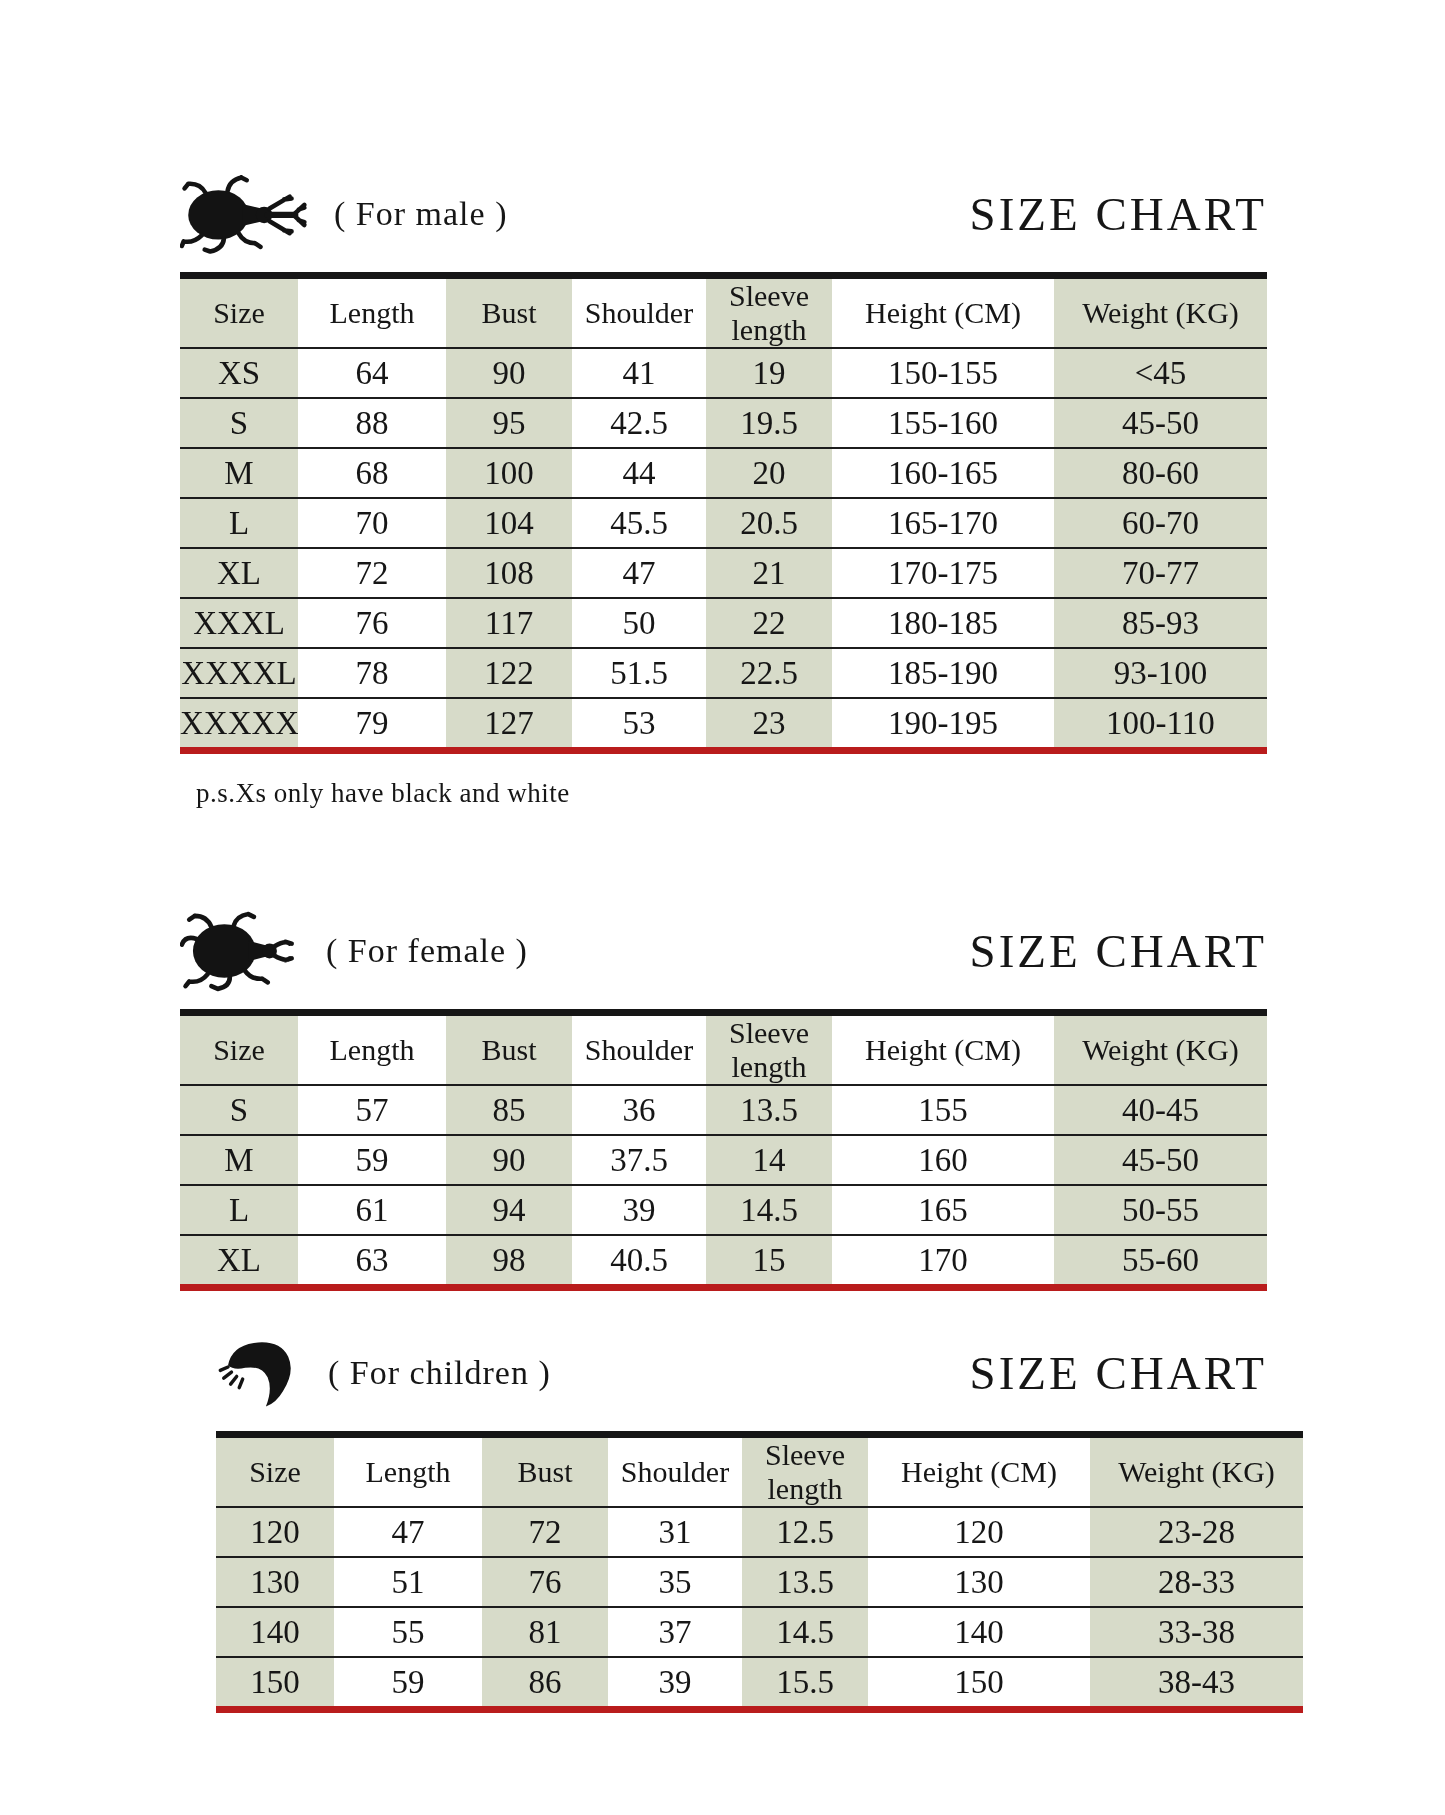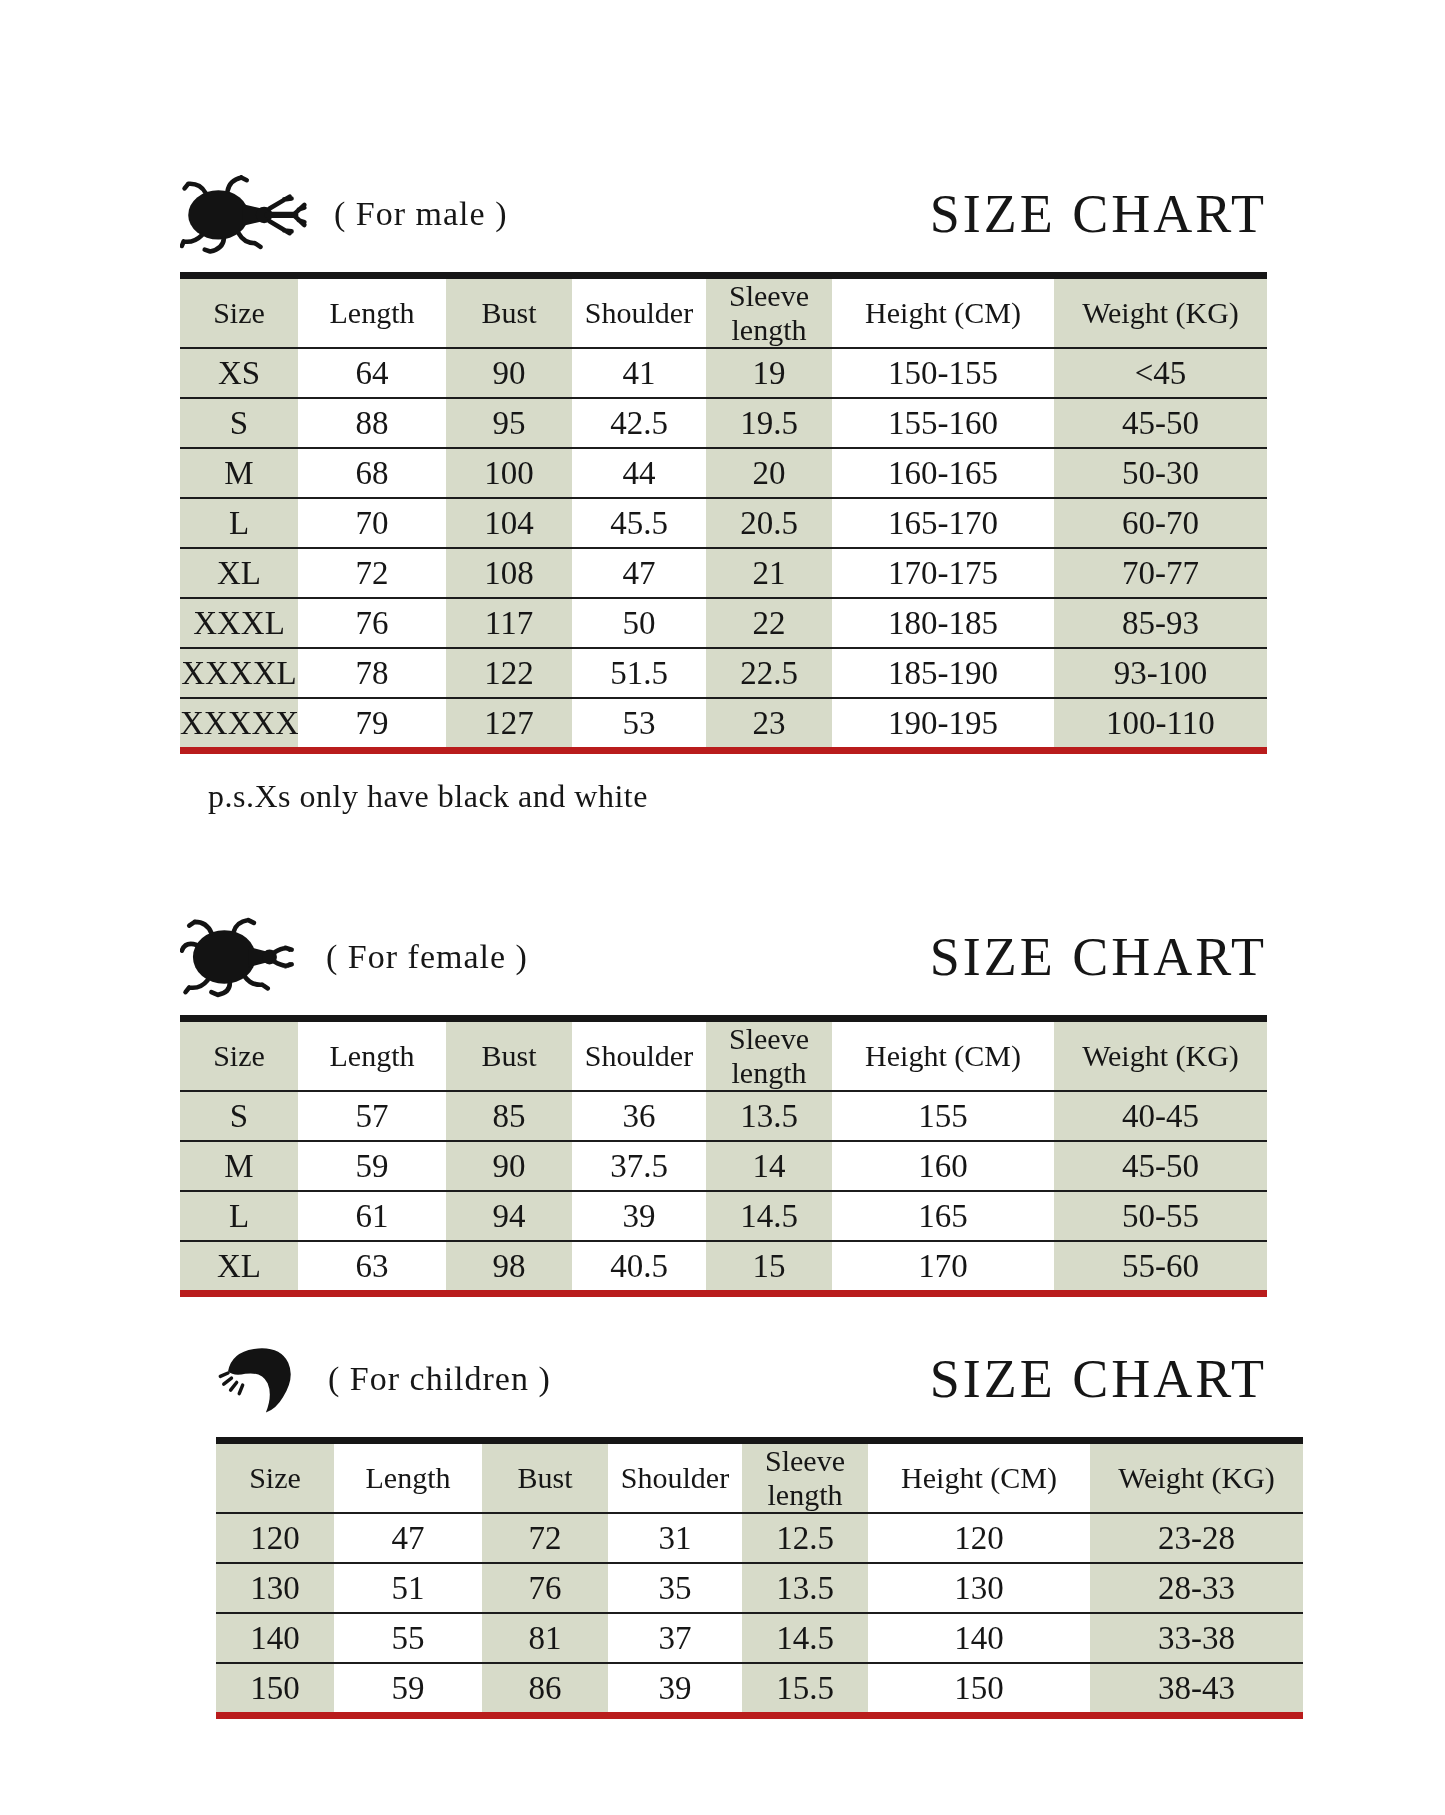--- a/index.html
+++ b/index.html
@@ -23,21 +23,21 @@
   }
   .sec-icon { flex: 0 0 auto; margin-right: 26px; }
   .sec-icon svg { display: block; }
   .sec-label {
     font-size: 34px;
     letter-spacing: 1px;
     white-space: pre;
   }
   .sec-title {
     margin-left: auto;
-    font-size: 54px;
+    font-size: 47px;
     letter-spacing: 3px;
     font-weight: 400;
   }
 
   
   table.size-table {
     border-collapse: collapse;
     table-layout: fixed;
     width: 1087px;
     border-top: 7px solid #161616;
@@ -61,22 +61,22 @@
   }
   .size-table thead td { font-size: 30px; }
   
   .size-table td:nth-child(odd) { background: #d7dbc9; }
   .size-table td:nth-child(even) { background: #ffffff; }
   
   .size-table thead tr td { border-bottom: 2px solid #1c1c1c; }
   .size-table tbody tr + tr td { border-top: 2px solid #1c1c1c; }
 
   .note {
-    margin: 24px 0 0 28px;
-    font-size: 32px;
+    margin: 24px 0 0 16px;
+    font-size: 27px;
     letter-spacing: 0.5px;
   }
 
   
   #sec-male     { padding-top: 166px; }
   #sec-female   { padding-top: 94px;  }
   #sec-children { padding-top: 34px; margin-left: 36px;  }
 </style>
 </head>
 <body>
@@ -148,21 +148,21 @@
               <td>155-160</td>
               <td>45-50</td>
             </tr>
             <tr>
               <td>M</td>
               <td>68</td>
               <td>100</td>
               <td>44</td>
               <td>20</td>
               <td>160-165</td>
-              <td>50-30</td>
+              <td>80-60</td>
             </tr>
             <tr>
               <td>L</td>
               <td>70</td>
               <td>104</td>
               <td>45.5</td>
               <td>20.5</td>
               <td>165-170</td>
               <td>60-70</td>
             </tr>

